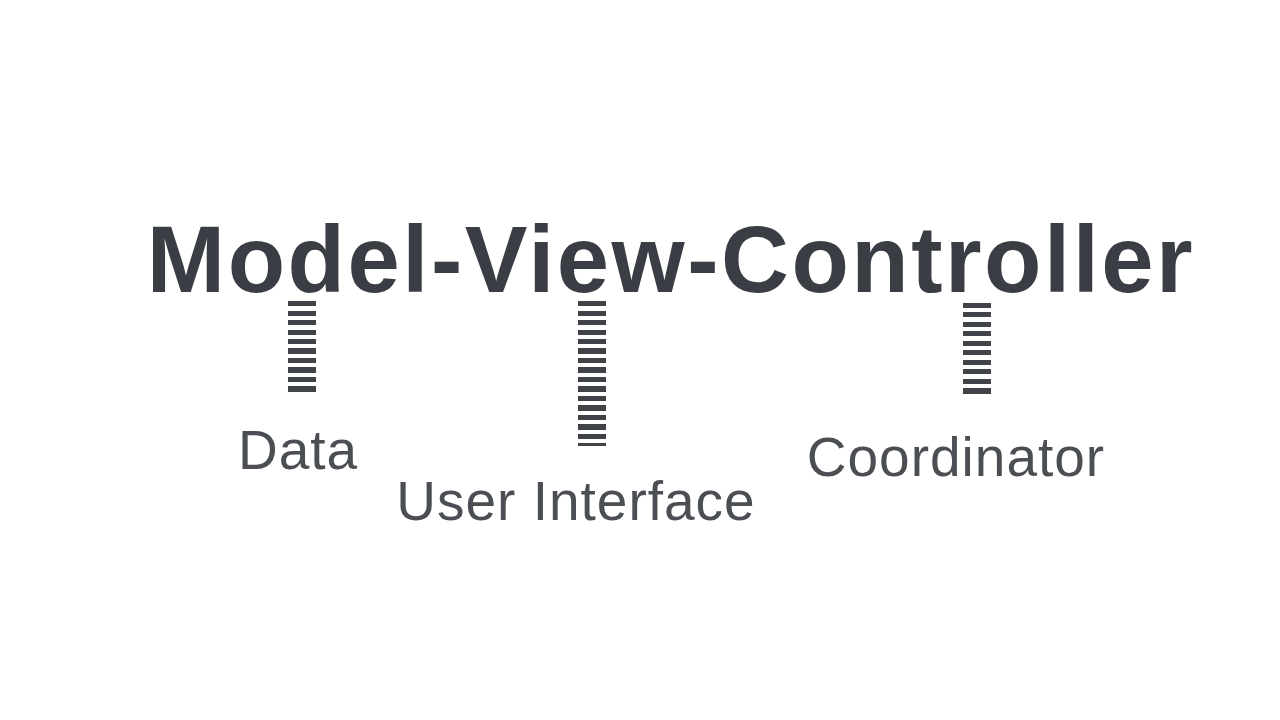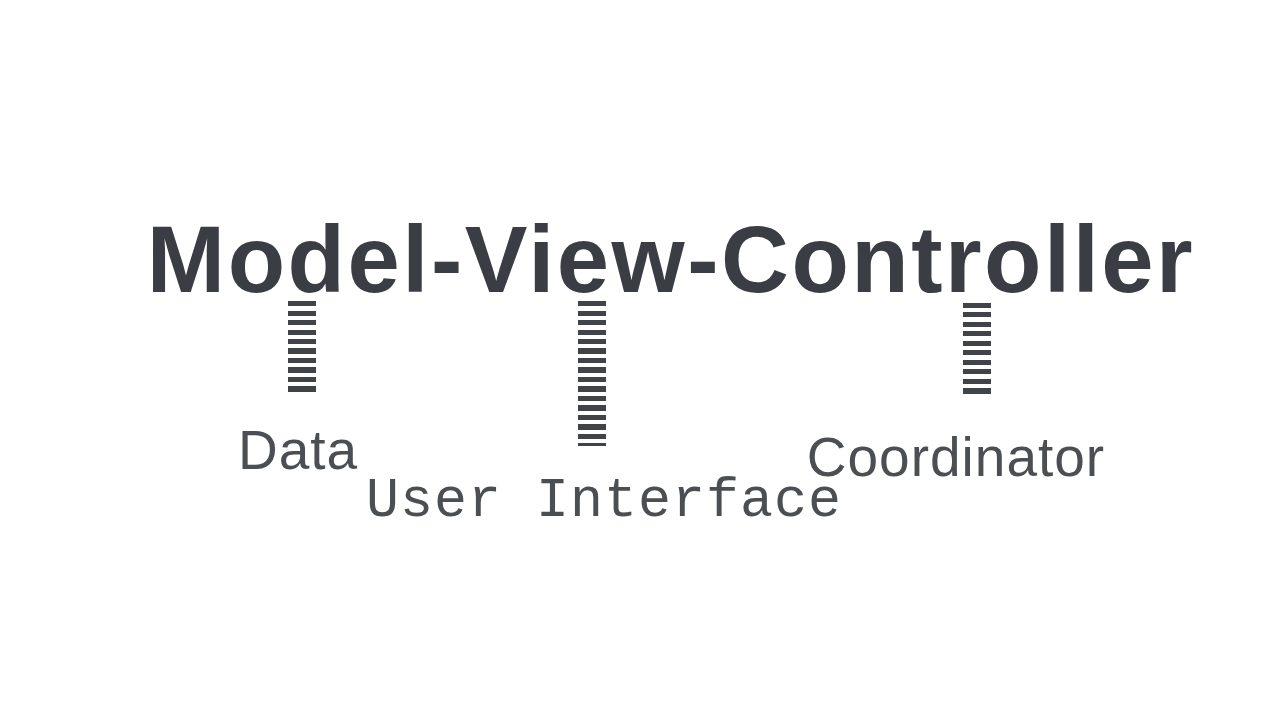--- a/index.html
+++ b/index.html
@@ -51,21 +51,21 @@
     position: absolute;
     transform: translateX(-50%);
     white-space: nowrap;
     font-size: 55px;
     font-weight: 400;
     letter-spacing: 1px;
     line-height: 1;
     color: var(--label-color);
   }
   .label-model      { left: 270px; top: 381px; }
-  .label-view       { left: 576px; top: 432px; font-family: Liberation Mono, monospace; }
+  .label-view       { left: 548px; top: 432px; }
   .label-controller { left: 928px; top: 388px; }
 </style>
 </head>
 <body>
 
 <div class="slide">
 
   <h1 class="slide-title">Model-View-Controller</h1>
 
   <div class="connector connector-model"></div>

